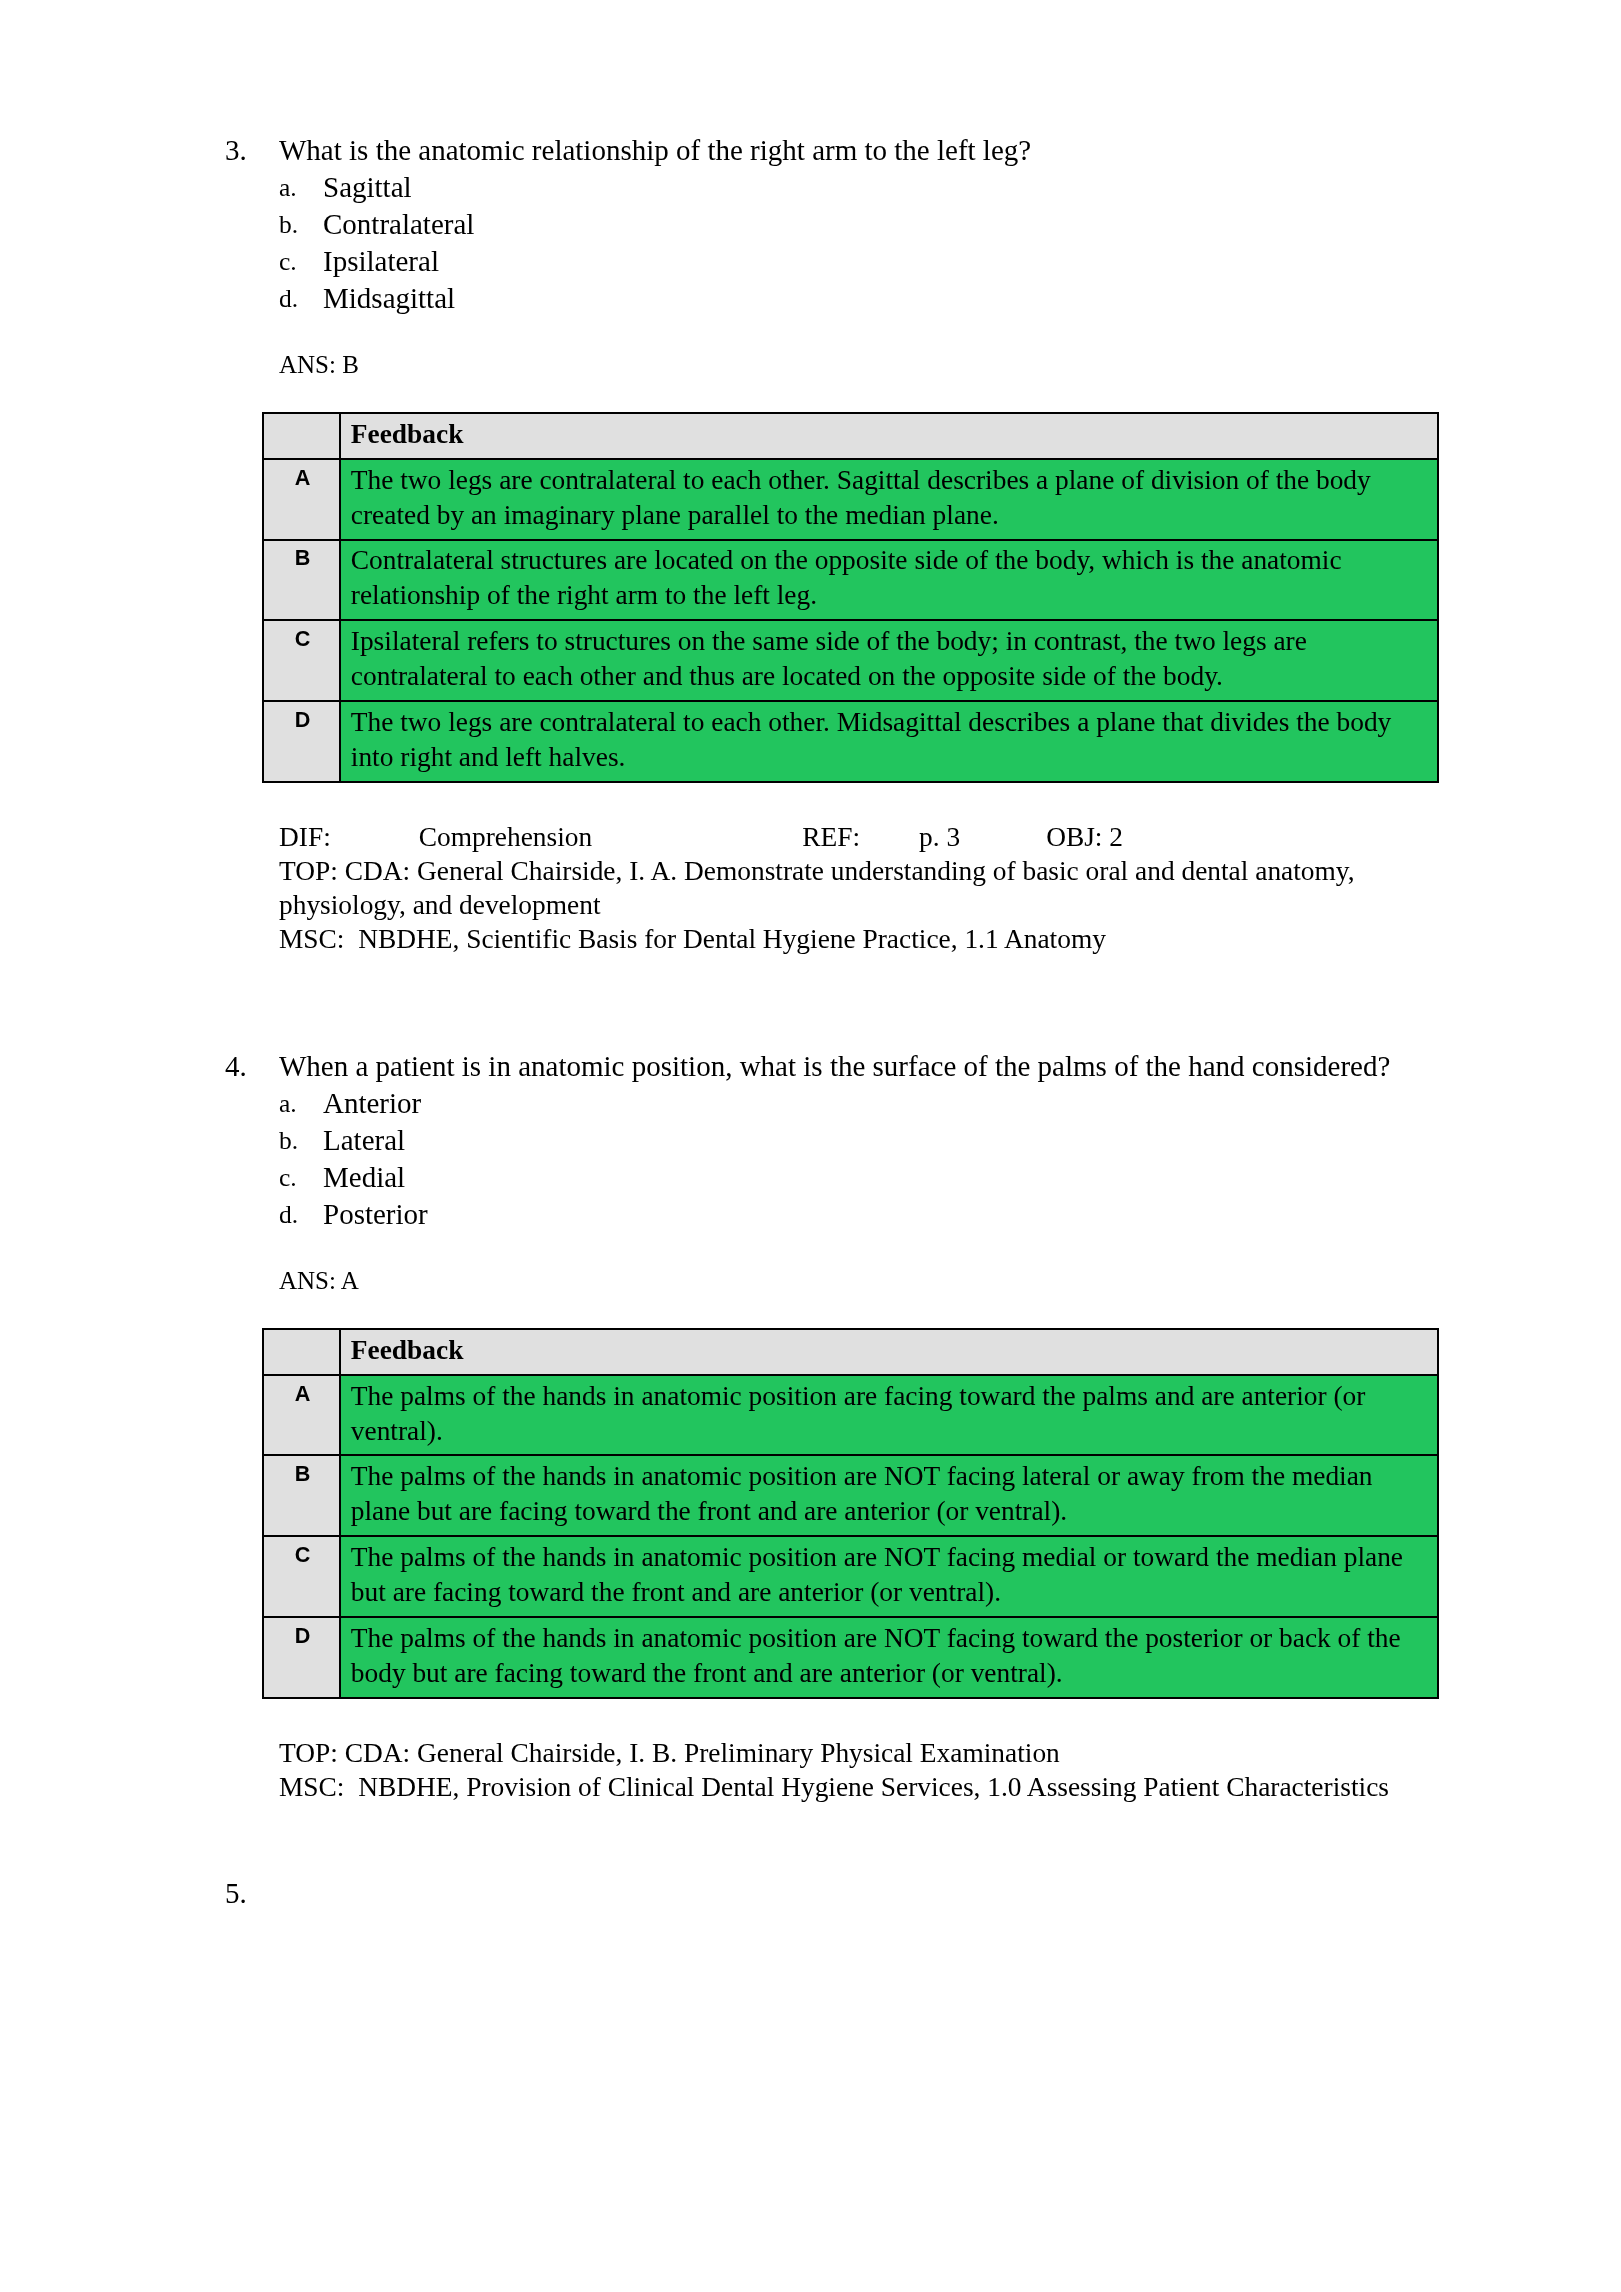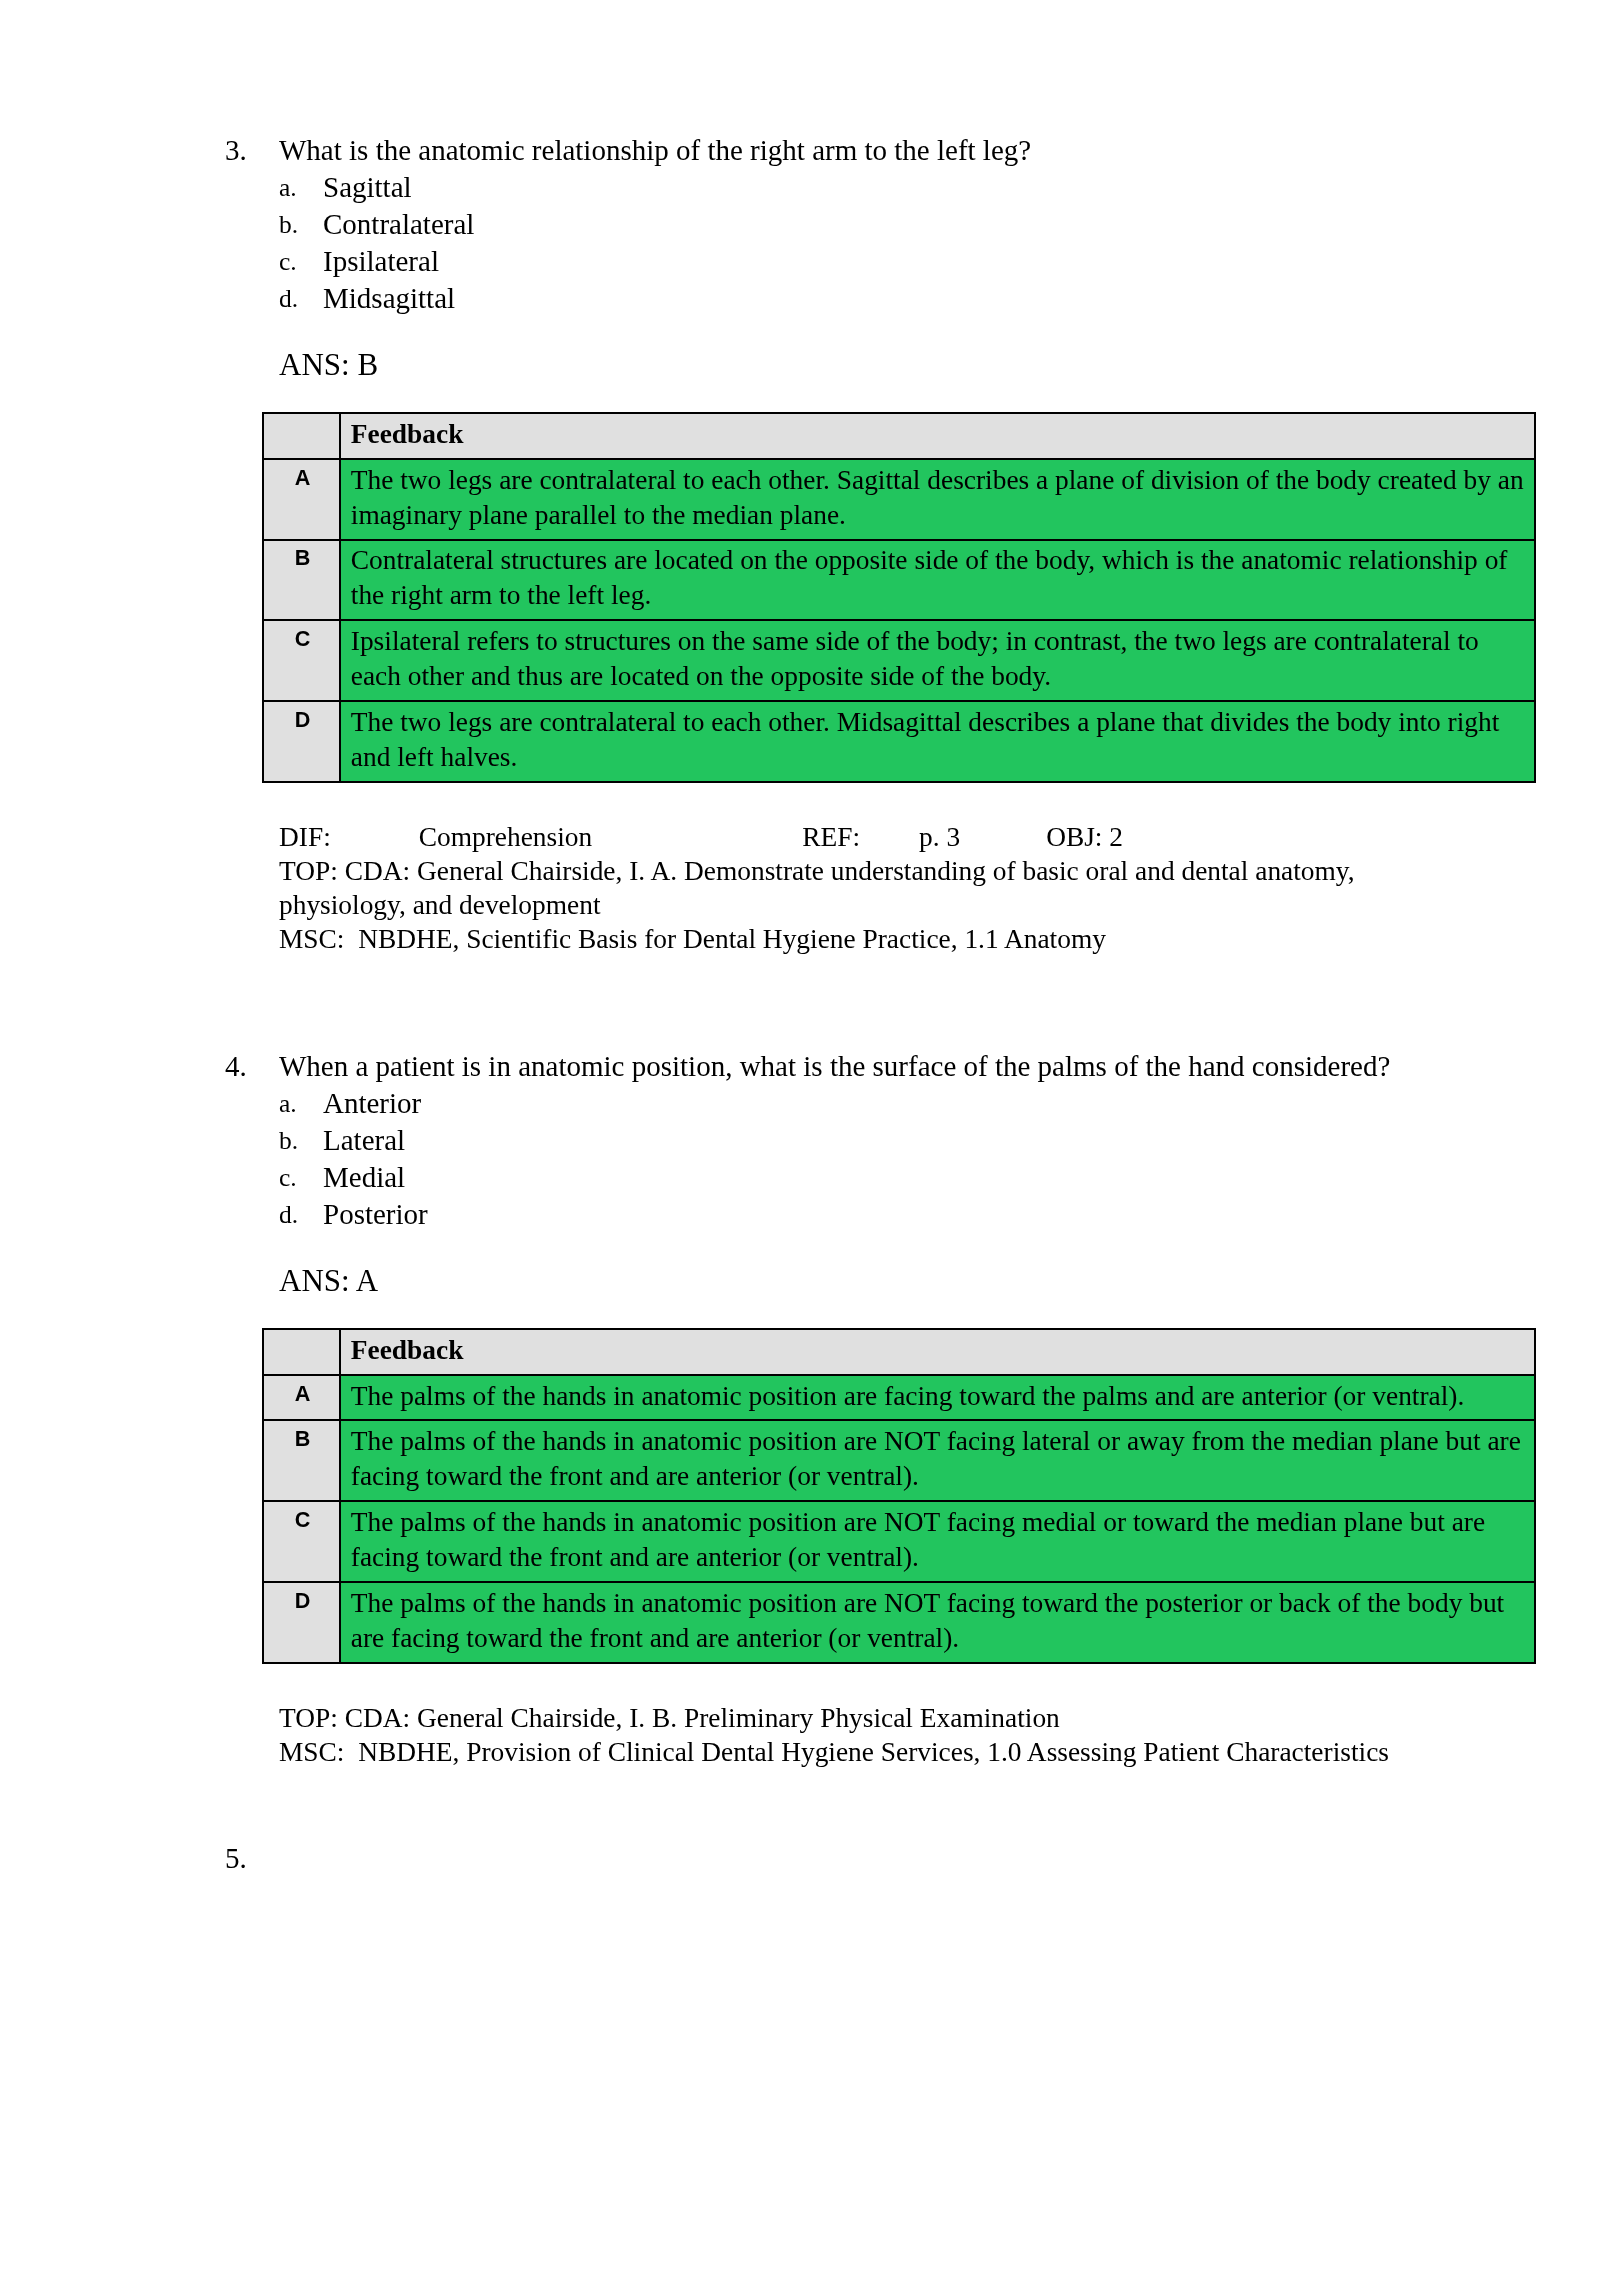--- a/index.html
+++ b/index.html
@@ -57,34 +57,34 @@
     line-height: 37px;
   }
   .choice-letter {
     position: absolute;
     left: 54px;
     top: 0;
     font-size: 25.5px;
   }
 
   .ans-line {
-    font-size: 31px;
+    font-size: 25px;
     line-height: 37px;
     padding-left: 54px;
     margin-top: 29px;
   }
 
   
   .fb-table-wrap {
     margin-top: 29px;
     padding-left: 37px;
   }
   table.feedback {
     border-collapse: collapse;
-    width: 1274px;
+    width: 1177px;
     table-layout: fixed;
     border: 2px solid #000000;
   }
   table.feedback td,
   table.feedback th {
     border: 2px solid #000000;
     vertical-align: top;
     padding: 2.9px 7.8px 5.9px 9.8px;
   }
   table.feedback col.c-letter { width: 77px; }

